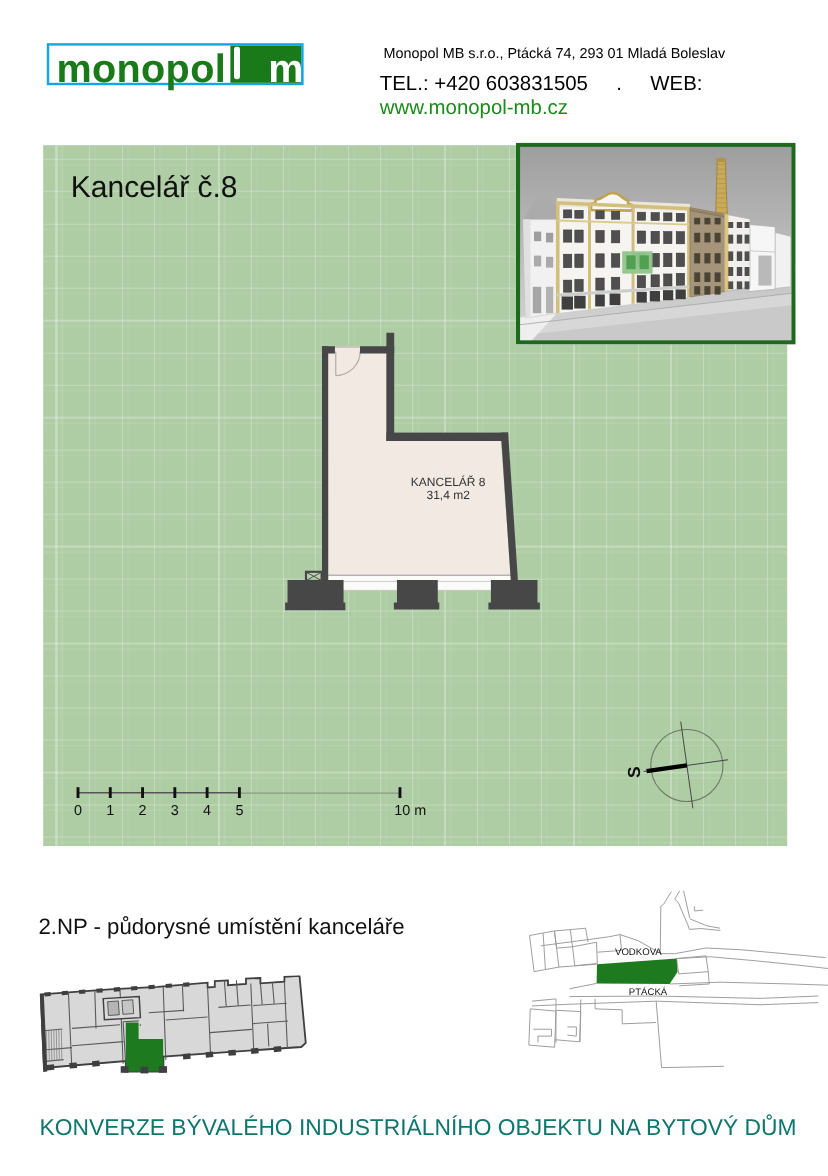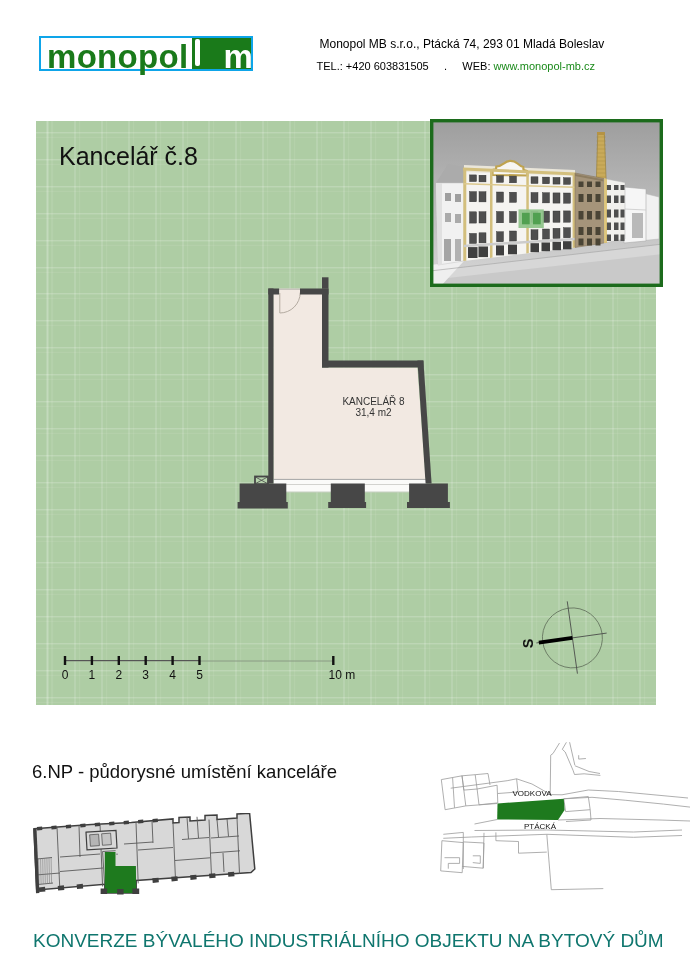--- a/index.html
+++ b/index.html
@@ -16,21 +16,21 @@
 
   <div class="abs" style="left:6px;top:-2px;width:148px;height:41px;color:#1a7a1a;font-size:33px;font-weight:bold;letter-spacing:0.3px;line-height:41px;">monopol</div>
 
   <div class="abs" style="left:154px;top:1px;width:4.5px;height:27px;background:#ffffff;border-radius:2px;"></div>
 
   <div class="abs" style="left:160.5px;top:-2px;width:56px;height:41px;color:#ffffff;font-size:33px;font-weight:bold;letter-spacing:1.5px;line-height:41px;margin-left:22px;">mb</div>
 </div>
 
 <div class="abs" style="left:319.5px;top:37px;font-size:12px;color:#000;">Monopol MB s.r.o., Ptácká 74, 293 01 Mladá Boleslav</div>
 
-<div class="abs" style="left:316.5px;top:59.5px;font-size:11px;color:#000;">TEL.: +420 603831505&nbsp;&nbsp;&nbsp;&nbsp;&nbsp;.&nbsp;&nbsp;&nbsp;&nbsp;&nbsp;WEB: <span style="color:#1a8a1a;">www.monopol-mb.cz</span></div>
+<div class="abs" style="left:316.5px;top:59.5px;font-size:17px;color:#000;">TEL.: +420 603831505&nbsp;&nbsp;&nbsp;&nbsp;&nbsp;.&nbsp;&nbsp;&nbsp;&nbsp;&nbsp;WEB: <span style="color:#1a8a1a;">www.monopol-mb.cz</span></div>
 
 <div class="abs" style="left:36px;top:121px;width:620px;height:584px;background:#aecda4;
   background-image:
     repeating-linear-gradient(to right, rgba(255,255,255,0.26) 0px, rgba(255,255,255,0.26) 1px, transparent 1px, transparent 26.9px),
     repeating-linear-gradient(to bottom, rgba(255,255,255,0.26) 0px, rgba(255,255,255,0.26) 1px, transparent 1px, transparent 26.9px),
     repeating-linear-gradient(to right, rgba(255,255,255,0.08) 0px, rgba(255,255,255,0.08) 1px, transparent 1px, transparent 26.9px),
     repeating-linear-gradient(to bottom, rgba(255,255,255,0.08) 0px, rgba(255,255,255,0.08) 1px, transparent 1px, transparent 26.9px);
   background-position:11.5px 11.3px, 11.5px 11.3px, 16.1px 15.9px, 16.1px 15.9px;">
 </div>
 
@@ -290,21 +290,21 @@
     <line x1="31" y1="42.9" x2="102" y2="42.9" stroke="#444" stroke-width="0.8"></line>
     <line x1="67.4" y1="6" x2="67.4" y2="79" stroke="#444" stroke-width="0.8"></line>
 
     <line x1="67.4" y1="42.9" x2="33.5" y2="42.9" stroke="#000" stroke-width="3.6"></line>
   </g>
 
   <text x="28" y="48.5" font-size="14.5" font-weight="bold" fill="#111" transform="rotate(-90 28 48.5)" text-anchor="middle" font-family="Liberation Sans,sans-serif">S</text>
 </svg>
 </div>
 
-<div class="abs" style="left:32px;top:761px;font-size:18.5px;color:#111;">6.NP - půdorysné umístění kanceláře</div>
+<div class="abs" style="left:32px;top:761px;font-size:18.5px;color:#111;">2.NP - půdorysné umístění kanceláře</div>
 
 <div class="abs" style="left:27px;top:813px;">
 <svg width="240" height="95" viewBox="0 0 240 95">
 
 <polygon points="7,15.7 64.3,11.5 104.3,9.4 146,5.9 146,9.9 152,9.5 152,4.5 163,4 163,8 178,7 178,2.5 190,2 190,6.5 210,5 210,1 222.6,0.2 227.8,56 224,59.5 109.2,67.4 109.2,80 77.8,80 77.8,71.2 9.7,77" fill="#d8d8d8" stroke="#3f3f3f" stroke-width="1.5"></polygon>
 
 <g stroke="#5a5a5a" stroke-width="0.9" fill="none">
 <polyline points="30,13.8 32.8,76"></polyline>
 <polyline points="52,12.5 53,44"></polyline>
 <polyline points="73,11 75.6,73.5"></polyline>

